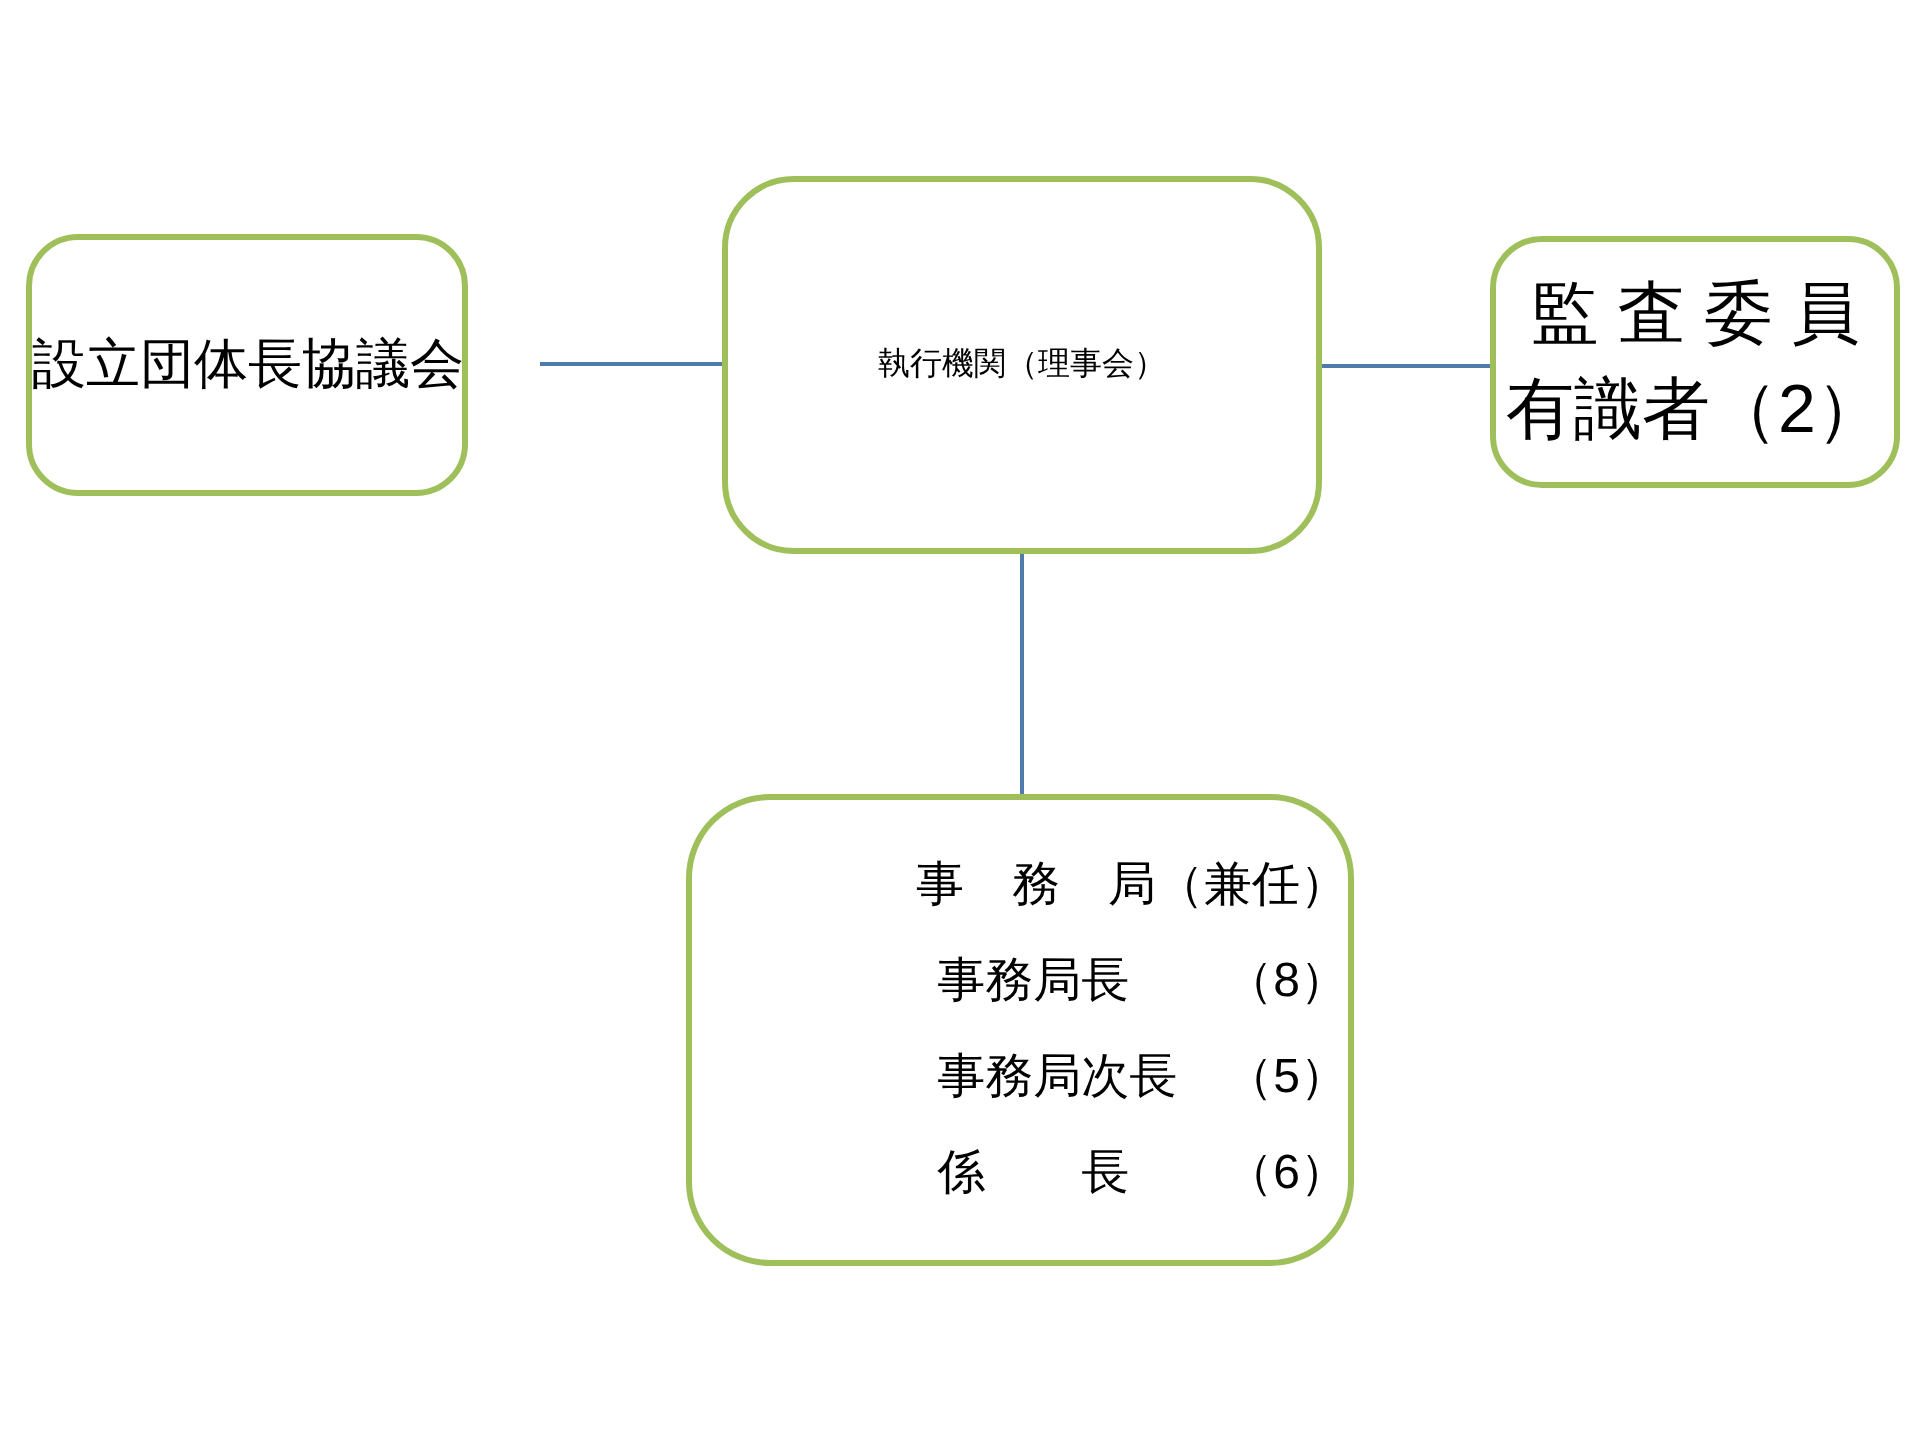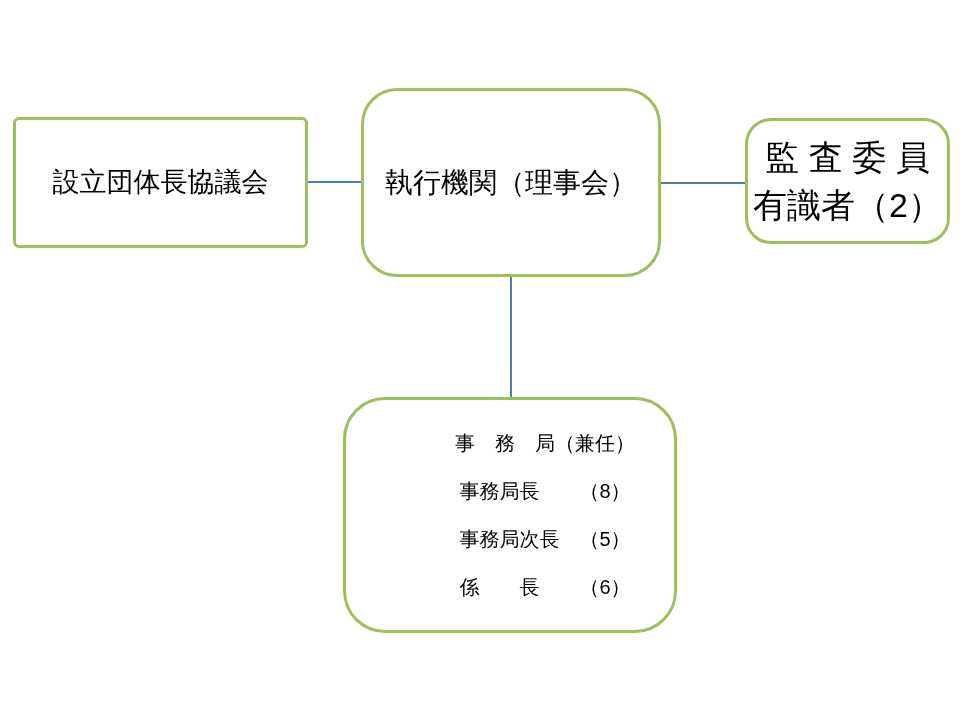--- a/index.html
+++ b/index.html
@@ -30,51 +30,51 @@
     justify-content: center;
     text-align: center;
     color: var(--text-color);
     white-space: pre;
   }
   .box .line { width: 100%; }
 
   
   .box-council {
     left: 13px; top: 117px;
-    width: 295px; height: 131px;
-    border-radius: 6px;
+    width: 221px; height: 131px;
+    border-radius: 26px;
     font-size: 27px;
   }
   .box-council .line { line-height: 55px; }
 
   
   .box-executive {
     left: 361px; top: 88px;
     width: 300px; height: 189px;
     border-radius: 36px;
-    font-size: 28px;
+    font-size: 16px;
   }
   .box-executive .line { line-height: 45px; }
 
   
   .box-audit {
     left: 745px; top: 118px;
     width: 205px; height: 126px;
     border-radius: 26px;
     font-size: 34px;
   }
   .box-audit .line { line-height: 48px; }
 
   
   .box-secretariat {
     left: 343px; top: 397px;
     width: 334px; height: 236px;
     border-radius: 42px;
-    font-size: 20px;
-    text-align: center;
+    font-size: 24px;
+    text-align: right;
     padding-left: 70px;
   }
   .box-secretariat .line { line-height: 48px; }
 
   .connector {
     position: absolute;
     background: var(--connector-color);
   }
   .connector-h { height: 2px; }
   .connector-v { width: 2px; }

